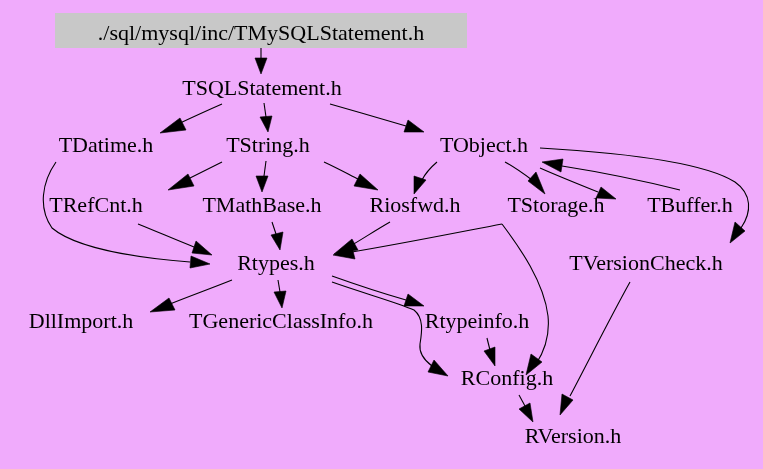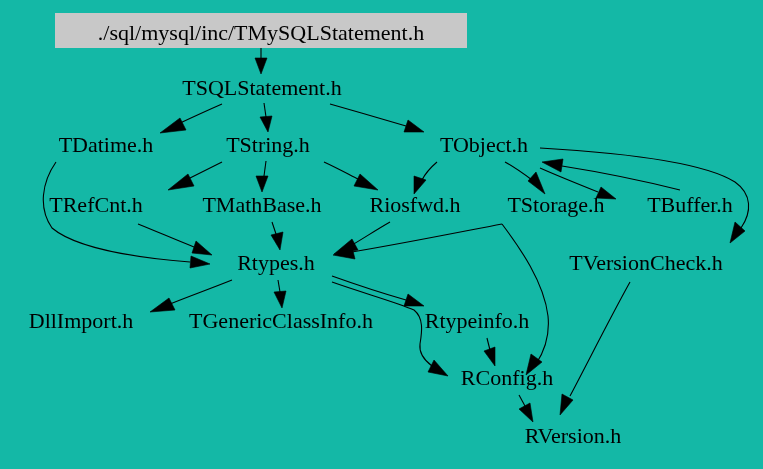--- a/index.html
+++ b/index.html
@@ -4,21 +4,21 @@
 <style>
   html, body {
     margin: 0;
     padding: 0;
     background: #ffffff;
   }
   #graph-root {
     position: relative;
     width: 763px;
     height: 469px;
-    background: #14b8a6;
+    background: #f0abfc;
     overflow: hidden;
     font-family: "Liberation Serif", "DejaVu Serif", serif;
     text-align: right;
   }
   svg#graph-canvas {
     position: absolute;
     left: 0;
     top: 0;
     width: 763px;
     height: 469px;

